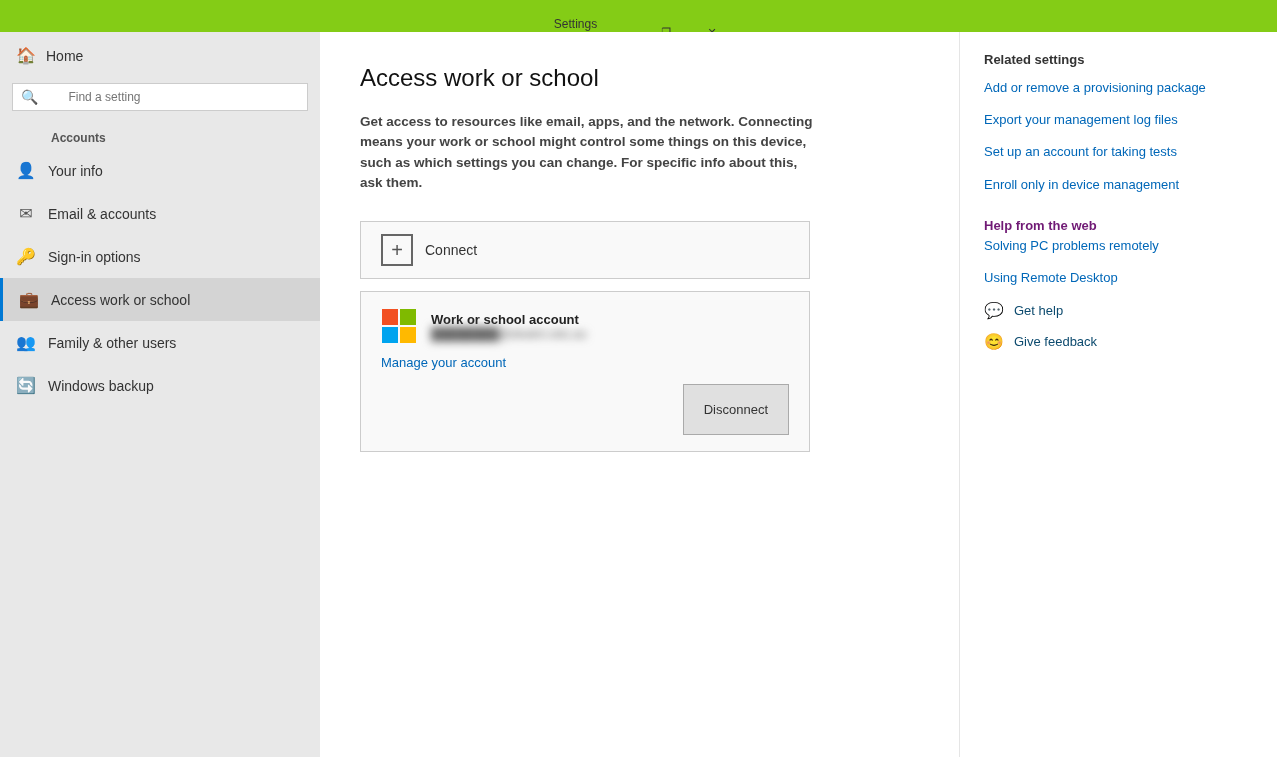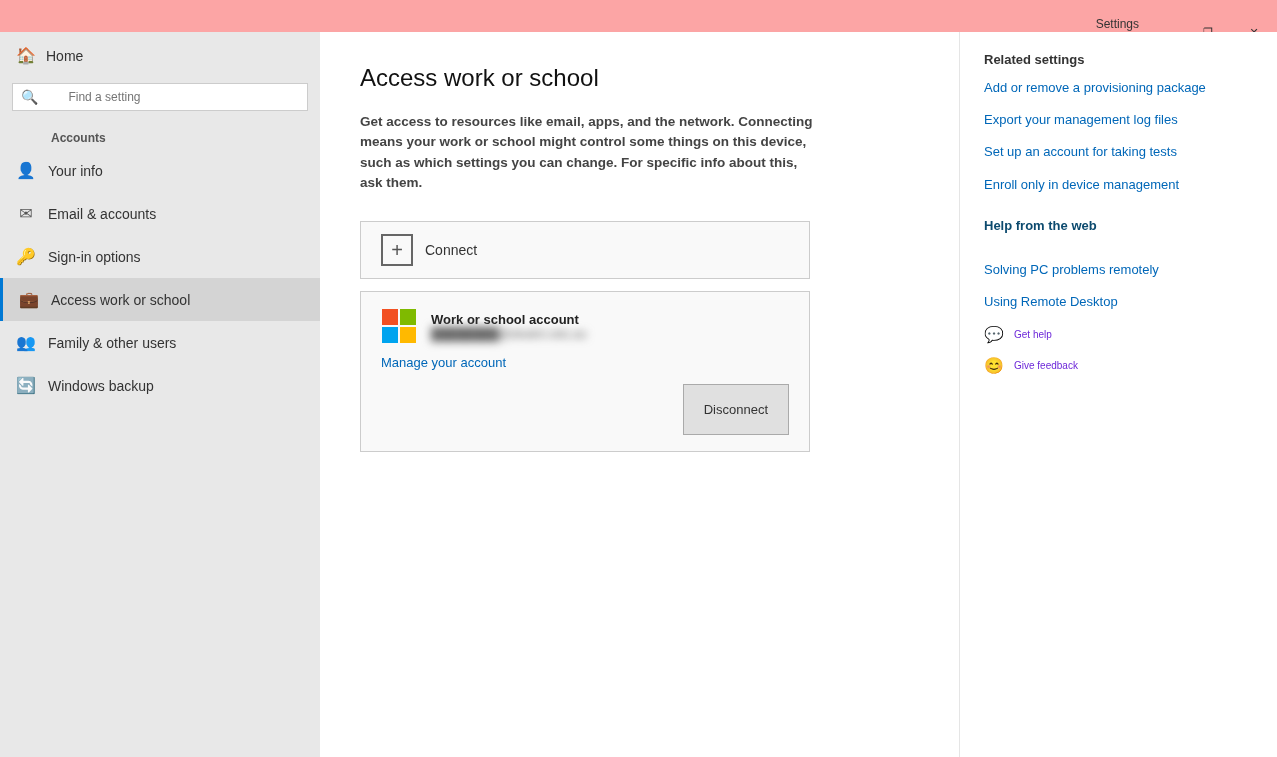--- a/index.html
+++ b/index.html
@@ -10,24 +10,24 @@
       width: 1277px;
       height: 757px;
       overflow: hidden;
       display: flex;
       flex-direction: column;
     }
 
     
     .title-bar {
       height: 32px;
-      background: #fca5a5;
-      display: flex;
-      align-items: center;
-      justify-content: flex-end;
+      background: #84cc16;
+      display: flex;
+      align-items: center;
+      justify-content: center;
       padding: 16px 0 0 12px;
       flex-shrink: 0;
     }
     .title-bar-title {
       font-size: 12px;
       color: #333;
     }
     .title-bar-controls {
       display: flex;
       height: 100%;
@@ -247,41 +247,41 @@
       color: #0067b8;
       cursor: pointer;
       text-decoration: none;
       margin-bottom: 14px;
       line-height: 1.4;
     }
 
     .help-section-title {
       font-size: 13px;
       font-weight: 600;
-      color: #0c4a6e;
+      color: #701a75;
       margin-top: 24px;
-      margin-bottom: 28px;
+      margin-bottom: 4px;
     }
 
     .help-item {
       display: flex;
       align-items: center;
       gap: 10px;
       margin-bottom: 12px;
       cursor: pointer;
     }
     .help-icon {
       font-size: 16px;
       color: #555;
       width: 20px;
       text-align: center;
     }
     .help-link {
-      font-size: 10px;
-      color: #6d28d9;
+      font-size: 13px;
+      color: #0c4a6e;
       text-decoration: none;
       cursor: pointer;
     }
   </style>
 </head>
 <body>
 
 <div class="title-bar">
   <span class="title-bar-title">Settings</span>
   <div class="title-bar-controls">

